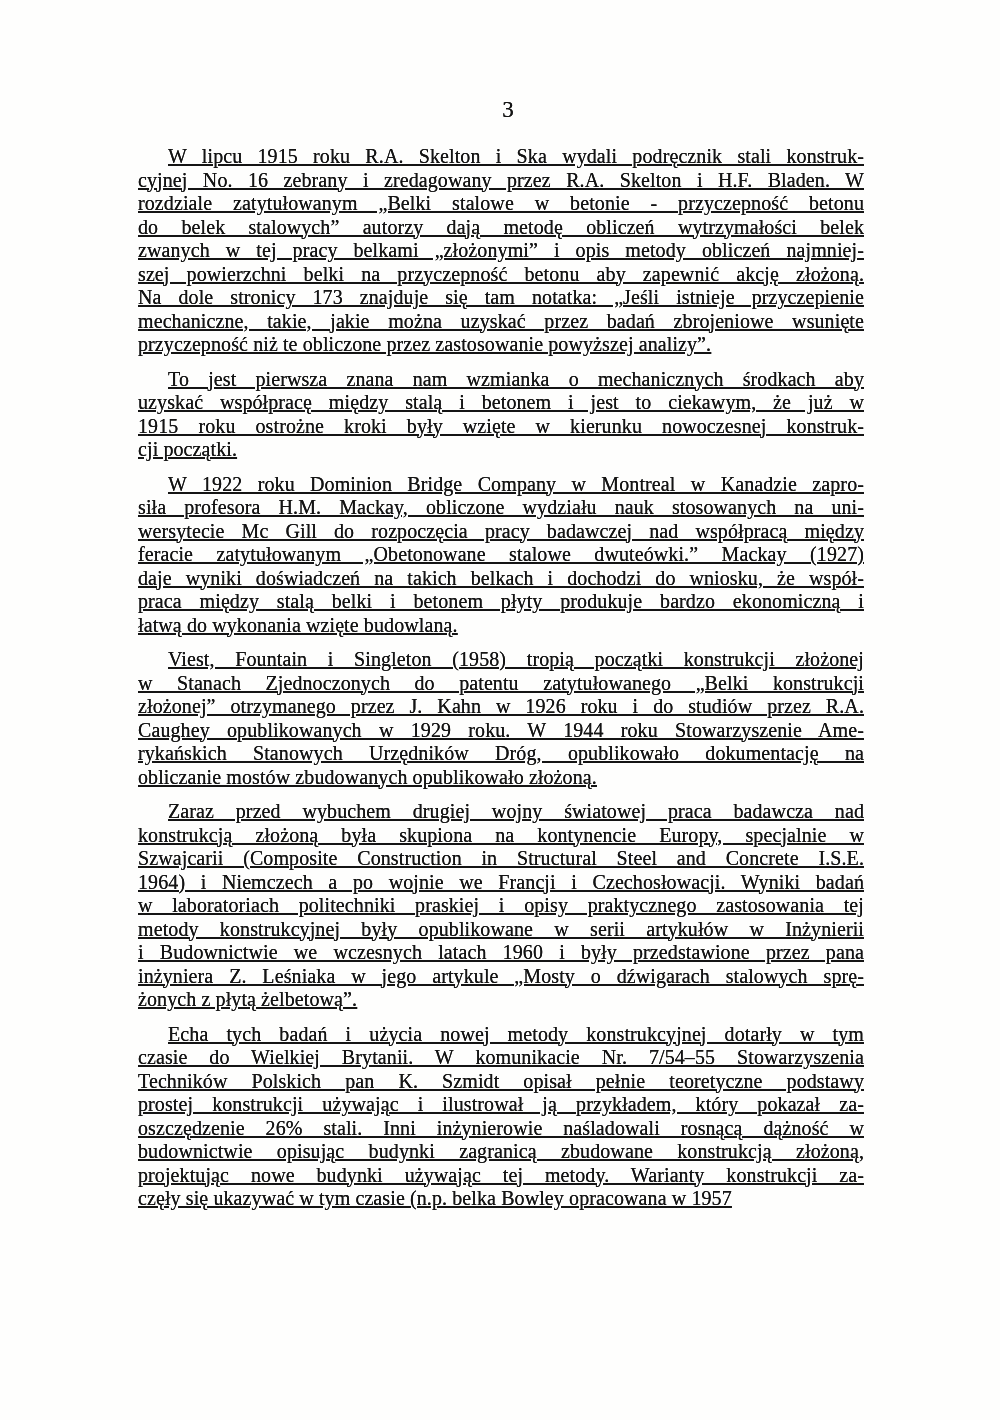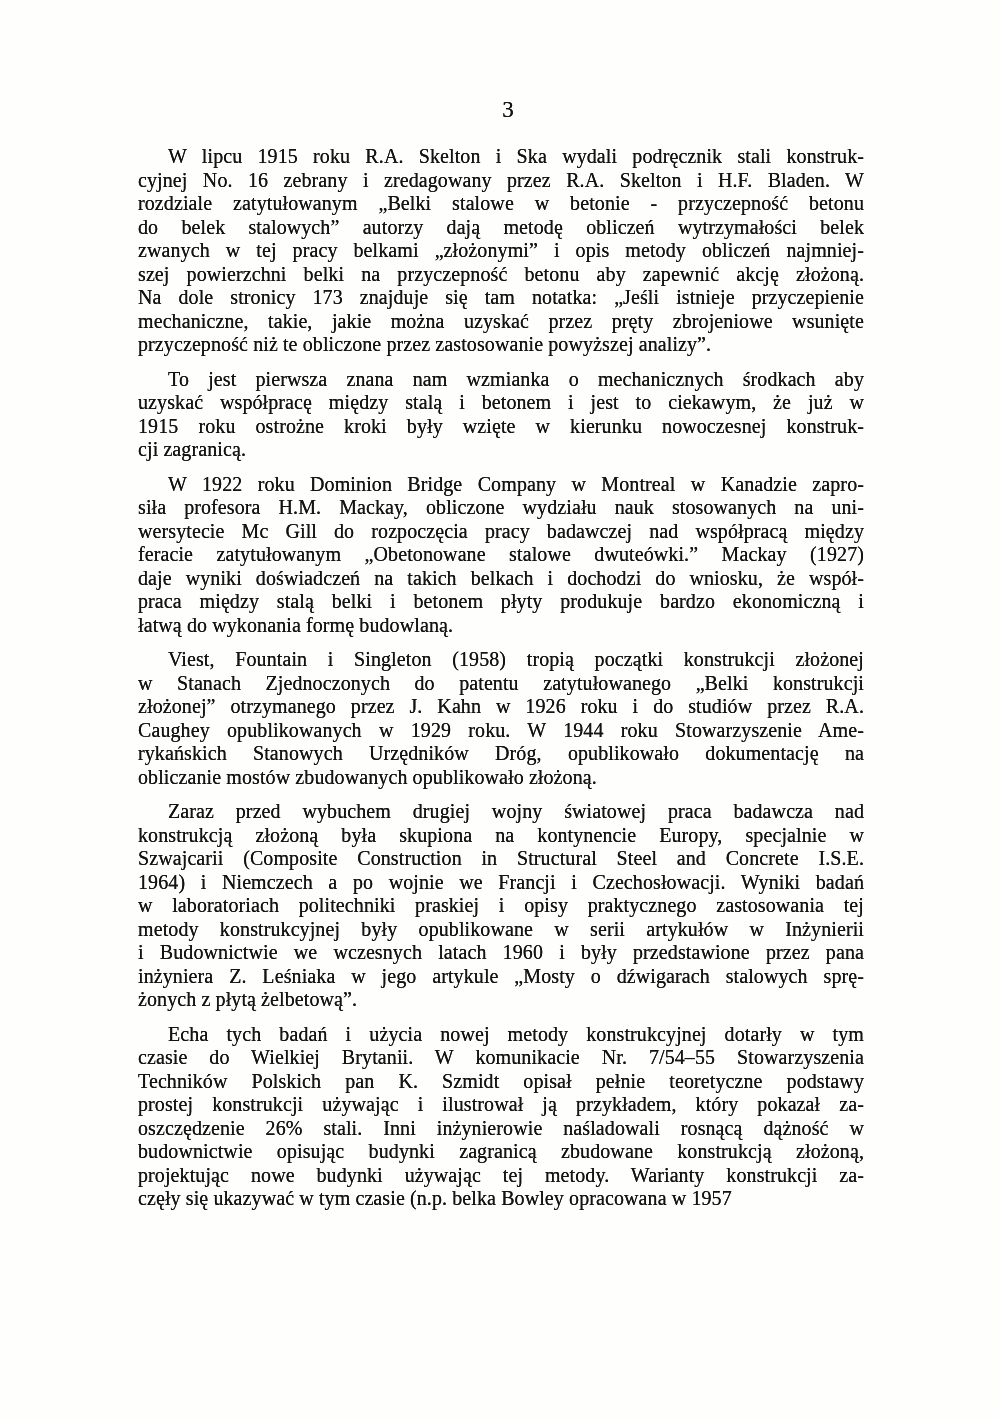--- a/index.html
+++ b/index.html
@@ -27,20 +27,21 @@
     text-shadow: 0 0 0.5px currentColor;
   }
   .text-block {
     position: absolute;
     top: 145px;
     left: 138px;
     width: 726px;
   }
   .paragraph {
     margin: 0 0 11px 0;
+    text-decoration: underline;
   }
   .line {
     font-size: 20px;
     line-height: 23.5px;
     text-align: justify;
     text-align-last: justify;
     text-shadow: 0 0 0.6px currentColor;
     letter-spacing: 0.1px;
   }
   .line.first {
@@ -57,37 +58,37 @@
   <div class="page-number">3</div>
   <div class="text-block">
       <div class="paragraph">
         <div class="line first">W lipcu 1915 roku R.A. Skelton i Ska wydali podręcznik stali konstruk-</div>
         <div class="line">cyjnej No. 16 zebrany i zredagowany przez R.A. Skelton i H.F. Bladen. W</div>
         <div class="line">rozdziale zatytułowanym „Belki stalowe w betonie - przyczepność betonu</div>
         <div class="line">do belek stalowych” autorzy dają metodę obliczeń wytrzymałości belek</div>
         <div class="line">zwanych w tej pracy belkami „złożonymi” i opis metody obliczeń najmniej-</div>
         <div class="line">szej powierzchni belki na przyczepność betonu aby zapewnić akcję złożoną.</div>
         <div class="line">Na dole stronicy 173 znajduje się tam notatka: „Jeśli istnieje przyczepienie</div>
-        <div class="line">mechaniczne, takie, jakie można uzyskać przez pręty zbrojeniowe wsunięte</div>
+        <div class="line">mechaniczne, takie, jakie można uzyskać przez badań zbrojeniowe wsunięte</div>
         <div class="line last">przyczepność niż te  obliczone przez zastosowanie powyższej analizy”.</div>
       </div>
       <div class="paragraph">
         <div class="line first">To jest pierwsza znana nam wzmianka o mechanicznych środkach aby</div>
         <div class="line">uzyskać współpracę między stalą i betonem i jest to ciekawym, że już w</div>
         <div class="line">1915 roku ostrożne kroki były wzięte w kierunku nowoczesnej konstruk-</div>
-        <div class="line last">cji zagranicą.</div>
+        <div class="line last">cji początki.</div>
       </div>
       <div class="paragraph">
         <div class="line first">W 1922 roku Dominion Bridge Company w Montreal w Kanadzie zapro-</div>
         <div class="line">siła profesora H.M. Mackay, obliczone wydziału nauk stosowanych na uni-</div>
         <div class="line">wersytecie Mc Gill do rozpoczęcia pracy badawczej nad współpracą między</div>
         <div class="line">feracie zatytułowanym „Obetonowane stalowe dwuteówki.” Mackay (1927)</div>
         <div class="line">daje wyniki doświadczeń na takich belkach i dochodzi do wniosku, że współ-</div>
         <div class="line">praca między stalą belki i betonem płyty produkuje bardzo ekonomiczną i</div>
-        <div class="line last">łatwą do wykonania formę budowlaną.</div>
+        <div class="line last">łatwą do wykonania wzięte budowlaną.</div>
       </div>
       <div class="paragraph">
         <div class="line first">Viest, Fountain i Singleton (1958) tropią początki konstrukcji złożonej</div>
         <div class="line">w Stanach Zjednoczonych do patentu zatytułowanego „Belki konstrukcji</div>
         <div class="line">złożonej” otrzymanego przez J. Kahn w 1926 roku i do studiów przez R.A.</div>
         <div class="line">Caughey opublikowanych w 1929 roku. W 1944 roku Stowarzyszenie Ame-</div>
         <div class="line">rykańskich Stanowych Urzędników Dróg, opublikowało dokumentację na</div>
         <div class="line last">obliczanie mostów zbudowanych opublikowało złożoną.</div>
       </div>
       <div class="paragraph">

